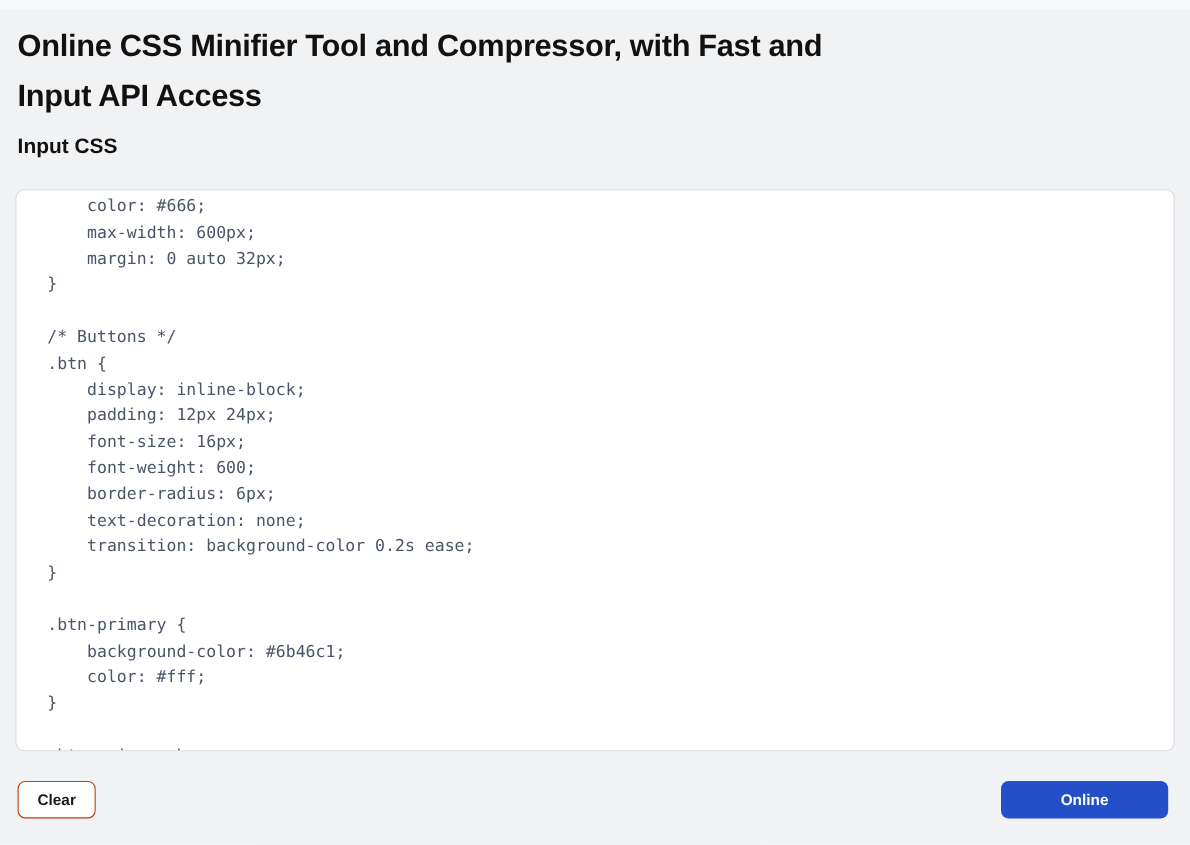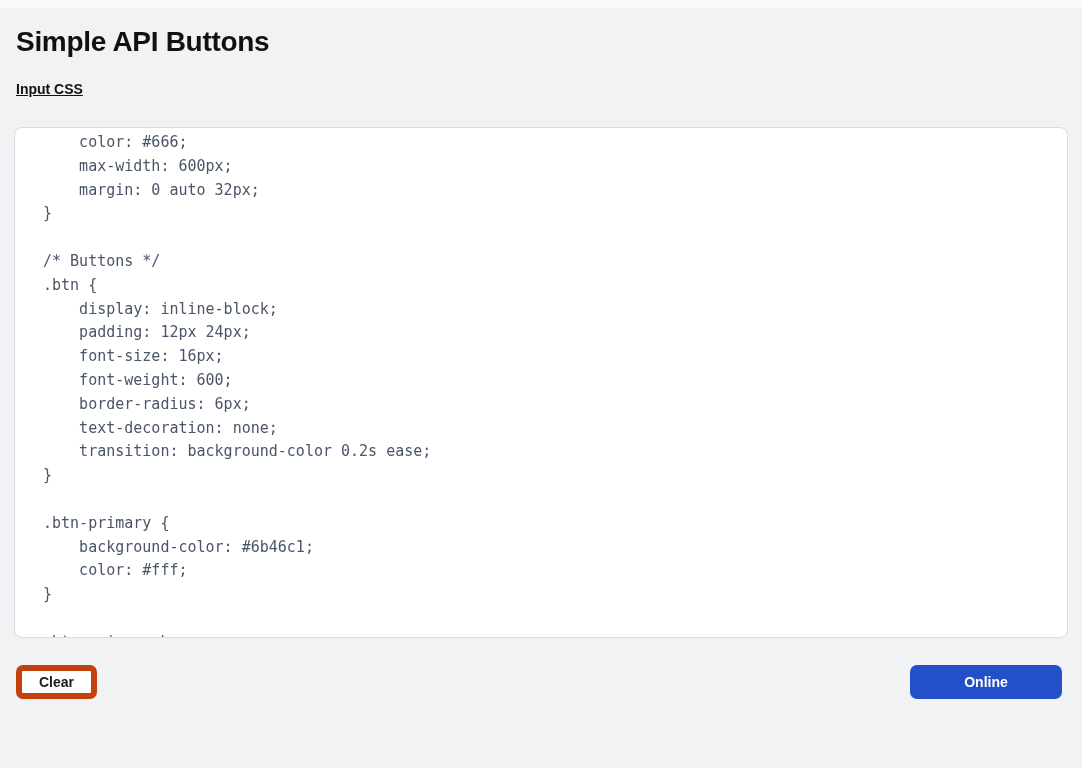--- a/index.html
+++ b/index.html
@@ -23,25 +23,24 @@
     margin:11px 16px 0;
     font-size:28px;
     line-height:45px;
     font-weight:700;
     letter-spacing:-0.3px;
     color:#111;
   }
   .h1-line{display:block;}
   .section-label{
     margin:14px 16px 4px;
-    font-size:14px;
+    font-size:19px;
     line-height:22px;
     font-weight:700;
     color:#111;
-    text-decoration:underline;
   }
   .editor{
     margin:27px 14px 0;
     height:511px;
     background:#ffffff;
     border:1px solid #d9dbe0;
     border-radius:8px;
     padding:16px 28px;
     overflow:hidden;
     cursor:text;
@@ -69,40 +68,41 @@
   button{
     font-family:"Liberation Sans", sans-serif;
     font-size:14px;
     font-weight:600;
     height:34px;
     border-radius:7px;
     cursor:pointer;
   }
   .btn-clear{
     background:#ffffff;
-    border:6px solid #c2410c;
+    border:1px solid #c2410c;
     color:#1a1a1a;
     padding:0 17px;
     box-shadow:0 1px 2px rgba(0,0,0,0.04);
   }
   .btn-minify{
     background:var(--accent-blue);
     border:none;
     color:#ffffff;
     width:152px;
     margin-right:4px;
   }
 </style>
 </head>
 <body>
 
 <div class="top-strip"></div>
 
 <h1>
-  <span class="h1-line">Simple API Buttons</span>
+  <span class="h1-line">Online CSS Minifier Tool and Compressor, with Fast and</span>
+  <span class="h1-line">Input API Access</span>
 </h1>
 
 <div class="section-label">Input CSS</div>
 
 <div class="editor" role="textbox" aria-label="Input CSS">
   <pre id="code-pre">    color: #666;
     max-width: 600px;
     margin: 0 auto 32px;
 }
 

